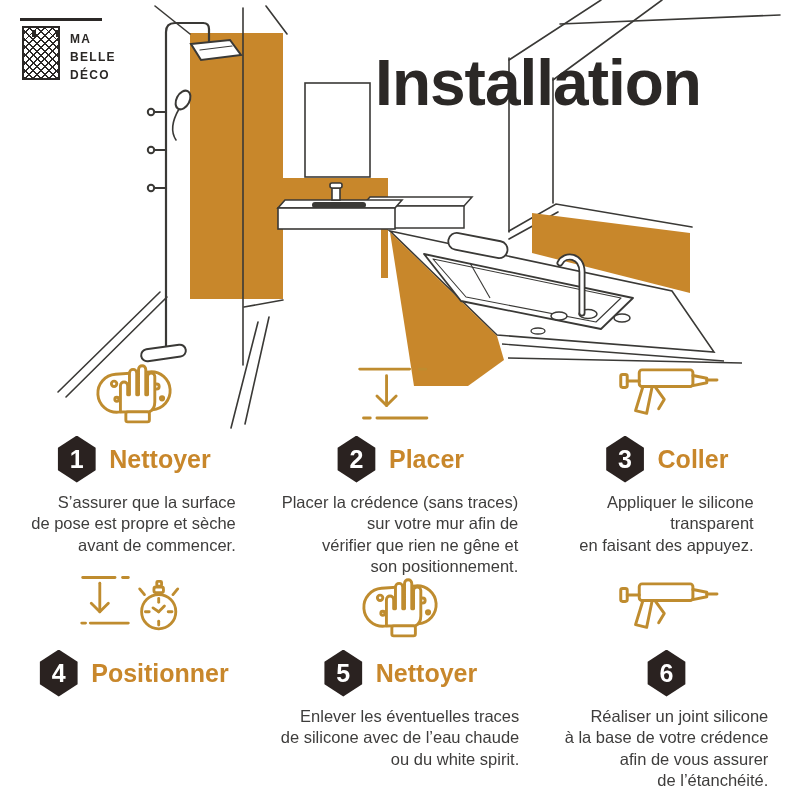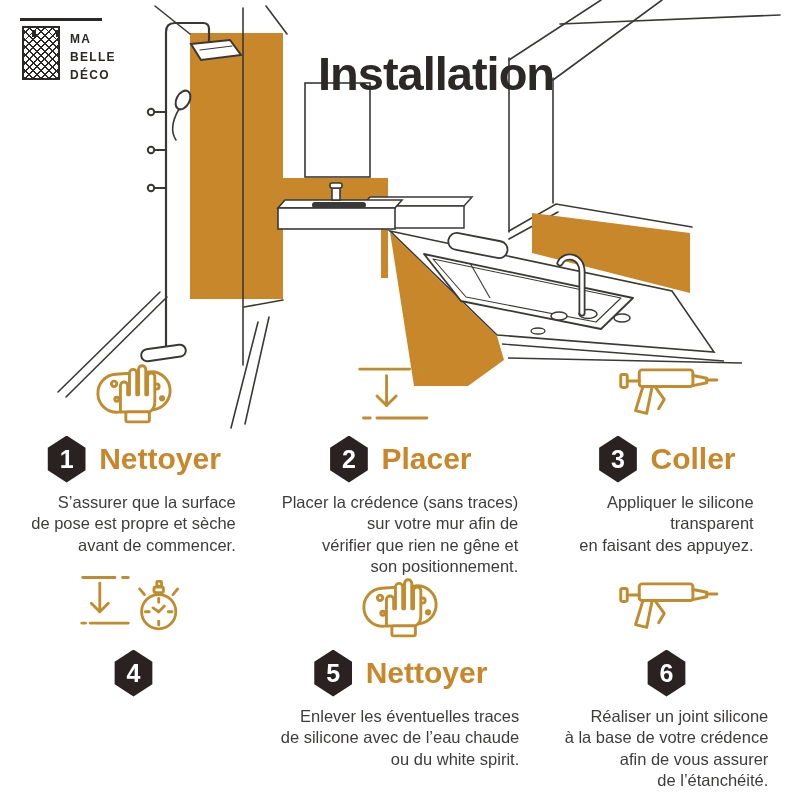--- a/index.html
+++ b/index.html
@@ -16,37 +16,37 @@
     background:
       repeating-linear-gradient(45deg,#2B2826 0 1.4px,transparent 1.4px 5.5px),
       repeating-linear-gradient(-45deg,#2B2826 0 1.4px,transparent 1.4px 5.5px);
   }
   .logo-tick { position:absolute; top:2px; width:4px; height:7px; background:#2B2826; }
   .logo-tick.t1 { left:8px; } .logo-tick.t2 { left:32px; }
   .logo-text { position:absolute; left:50px; top:12px; font-weight:bold; font-size:12px;
     letter-spacing:1.3px; color:#2B2826; line-height:18px; }
 
   
-  .page-title { position:absolute; left:318px; top:46px; width:440px; text-align:left;
-    font-size:47px; font-weight:bold; color:#2B2826; letter-spacing:-1px; z-index:5; }
+  .page-title { position:absolute; left:318px; top:46px; width:440px; text-align:center;
+    font-size:64px; font-weight:bold; color:#2B2826; letter-spacing:-1px; z-index:5; }
 
   
   .illu { position:absolute; left:0; top:0; z-index:1; }
 
   
   .steps-row { position:absolute; left:0; width:800px; display:grid;
     grid-template-columns:267px 266px 267px; z-index:6; }
   .row1 { top:352px; } .row2 { top:566px; }
   .step { display:flex; flex-direction:column; align-items:center; }
   .step-icon { height:78px; display:flex; align-items:flex-end; justify-content:center; }
   .step-head { height:54px; display:flex; align-items:center; justify-content:center; gap:12px; margin-top:2px; }
   .badge { width:41px; height:47px; background:#2A2220; color:#fff; display:flex;
     align-items:center; justify-content:center; font-size:25px; font-weight:bold;
     clip-path:polygon(50% 0%, 96% 26%, 96% 74%, 50% 100%, 4% 74%, 4% 26%); }
-  .step-title { font-size:30px; font-weight:bold; color:#C8872B; }
+  .step-title { font-size:25px; font-weight:bold; color:#C8872B; }
   .step-desc { margin-top:6px; font-size:16.5px; line-height:1.3; color:#3E3D3C;
     text-align:right; white-space:pre-line; max-width:262px; }
 </style>
 </head>
 <body>
 
 <div class="stage">
 
   <svg width="0" height="0" style="position:absolute" aria-hidden="true">
     <defs>
@@ -252,20 +252,21 @@
 
   <div class="steps-row row2">
     <div class="step">
       <div class="step-icon">
         <svg width="118" height="76">
             <use href="#i-timer"></use>
           </svg>
       </div>
       <div class="step-head">
         <div class="badge">4</div>
+        <div class="step-title">Positionner</div>
       </div>
     </div>
     <div class="step">
       <div class="step-icon">
         <svg width="104" height="76">
             <use href="#i-sponge"></use>
           </svg>
       </div>
       <div class="step-head">
         <div class="badge">5</div>

